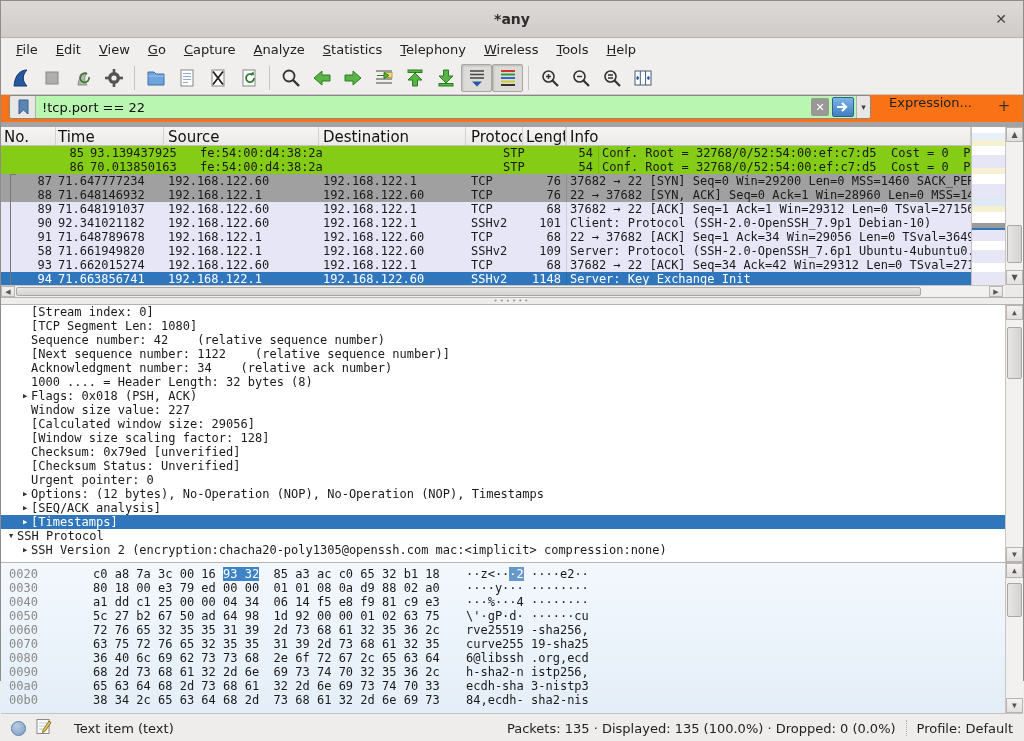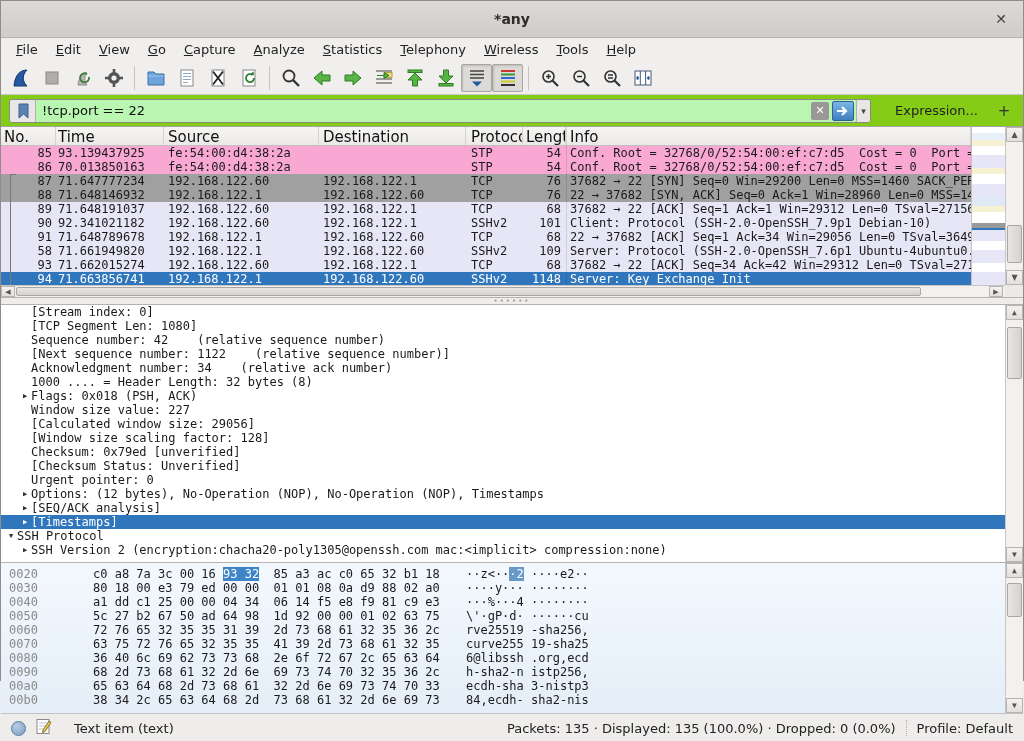--- a/index.html
+++ b/index.html
@@ -20,49 +20,49 @@
   .mi u { text-decoration:underline; }
 
   
   .toolbar { height:34px; background:#f1efed; border-bottom:1px solid #cbc8c5; display:flex; align-items:center;
              padding-left:4px; flex:0 0 auto; }
   .tbtn { width:31px; height:28px; display:flex; align-items:center; justify-content:center; border:1px solid transparent; border-radius:2px; }
   .tbtn.pressed { background:#dddbd8; border:1px solid #a8a5a2; box-shadow:inset 1px 1px 2px rgba(0,0,0,.15); }
   .tsep { width:1px; height:24px; background:#c6c3c0; margin:0 5px; }
 
   
-  .filterbar { height:32px; background:#84cc16; border-bottom:1px solid #a3a3a3; display:flex; align-items:center; padding:0 8px; flex:0 0 auto; }
+  .filterbar { height:32px; background:#f97316; border-bottom:5px solid #a3a3a3; display:flex; align-items:flex-start; padding:0 8px; flex:0 0 auto; }
   .filterbox { flex:0 0 auto; width:862px; height:24px; border:1px solid #8a8785; border-radius:3px; background:#b9f6b1;
                display:flex; align-items:center; overflow:hidden; }
   .fbookmark { width:26px; height:100%; background:#e9e7e5; border-right:1px solid #b2afac; display:flex; align-items:center; justify-content:center; }
   .ftext { flex:1 1 auto; padding-left:6px; font-size:13px; color:#111; background:#b9f6b1; white-space:pre; }
   .fclear { width:18px; height:18px; margin-right:3px; background:#9a9896; border-radius:2px; color:#fff; font-size:11px;
             display:flex; align-items:center; justify-content:center; }
   .fapply { width:22px; height:20px; margin-right:2px; background:linear-gradient(#7db4e8,#3f7fc0); border:1px solid #2f618f; border-radius:2px;
             display:flex; align-items:center; justify-content:center; }
   .fcaret { width:14px; height:100%; display:flex; align-items:center; justify-content:center; font-size:9px; color:#444; background:#e9e7e5; border-left:1px solid #b2afac; }
-  .fexpr { margin-left:24px; font-size:13px; color:#222; }
+  .fexpr { margin-left:18px; font-size:13px; color:#222; }
   .fplus { margin-left:auto; width:22px; height:22px; display:flex; align-items:center; justify-content:center; font-size:15px; color:#333; }
 
   
   .plist { height:171px; position:relative; background:#fff; border-bottom:1px solid #b5b2af; flex:0 0 auto; overflow:hidden; }
   .phead { height:19px; display:flex; background:linear-gradient(#f7f6f5,#ebe9e7); border-bottom:1px solid #c3c0bd; margin-right:52px; }
   .phead .hc { font-size:15px; color:#111; padding:1px 0 0 3px; border-right:1px solid #d4d1ce; overflow:hidden; white-space:nowrap; }
   .prows { position:absolute; top:19px; left:0; right:52px; bottom:12px; overflow:hidden;
            font-family:"DejaVu Sans Mono","Liberation Mono",monospace; font-size:12px; }
   .prow { height:14px; display:flex; white-space:pre; line-height:14px; }
   .prow .c { overflow:hidden; flex:0 0 auto; }
   .c.no { width:55px; text-align:right; padding-right:4px; }
   .c.time { width:108px; padding-left:2px; }
   .c.src { width:155px; padding-left:4px; }
   .c.dst { width:147px; padding-left:4px; }
   .c.proto { width:57px; padding-left:5px; }
   .c.len { width:43px; text-align:right; padding-right:5px; }
   .c.info { flex:1 1 auto; padding-left:3px; border-left:1px solid rgba(0,0,0,.10); }
-  .prow.plain { background:#f9a8d4; }
+  .prow.plain { background:#84cc16;padding-left:32px; }
   .prow.gray { background:#a0a0a0; }
   .prow.lav { background:#e6e6f7; }
   .prow.sel { background:#2f76bc; color:#fff; }
   .bracket { position:absolute; left:9px; top:28px; height:112px; border-left:1px solid #777; }
   .bracket::before { content:""; position:absolute; left:0; top:0; width:5px; border-top:1px solid #777; }
 
   .minimap { position:absolute; right:18px; top:0; bottom:12px; width:34px; border-left:1px solid #c3c0bd;
     background:linear-gradient(#ffffff 0 4%, #e8f0fa 4% 8%, #f6f1d3 8% 12%, #ffffff 12% 18%, #e6e6f7 18% 26%,
       #f6f1d3 26% 30%, #ffffff 30% 36%, #e6e6f7 36% 44%, #dfe9f6 44% 50%, #f6f1d3 50% 54%, #ffffff 54% 61%,
       #9a9a9a 61% 64%, #2f76bc 64% 65.5%, #e6e6f7 65.5% 72%, #ffffff 72% 78%, #e6e6f7 78% 86%, #ffffff 86% 92%, #e6e6f7 92% 100%); }
@@ -366,21 +366,21 @@
 
   </div>
 
   <div class="hexpane">
     <div id="hrows">
         <div class="hrow"><span class="hoff">0020</span><span class="hhex">c0 a8 7a 3c 00 16 <span class="hlB">93 32</span>  85 a3 ac c0 65 32 b1 18</span><span class="hascii">··z&lt;··<span class="hlA">·2</span> ····e2··</span></div>
         <div class="hrow"><span class="hoff">0030</span><span class="hhex">80 18 00 e3 79 ed 00 00  01 01 08 0a d9 88 02 a0</span><span class="hascii">····y··· ········</span></div>
         <div class="hrow"><span class="hoff">0040</span><span class="hhex">a1 dd c1 25 00 00 04 34  06 14 f5 e8 f9 81 c9 e3</span><span class="hascii">···%···4 ········</span></div>
         <div class="hrow"><span class="hoff">0050</span><span class="hhex">5c 27 b2 67 50 ad 64 98  1d 92 00 00 01 02 63 75</span><span class="hascii">\'·gP·d· ······cu</span></div>
         <div class="hrow"><span class="hoff">0060</span><span class="hhex">72 76 65 32 35 35 31 39  2d 73 68 61 32 35 36 2c</span><span class="hascii">rve25519 -sha256,</span></div>
-        <div class="hrow"><span class="hoff">0070</span><span class="hhex">63 75 72 76 65 32 35 35  41 39 2d 73 68 61 32 35</span><span class="hascii">curve255 19-sha25</span></div>
+        <div class="hrow"><span class="hoff">0070</span><span class="hhex">63 75 72 76 65 32 35 35  31 39 2d 73 68 61 32 35</span><span class="hascii">curve255 19-sha25</span></div>
         <div class="hrow"><span class="hoff">0080</span><span class="hhex">36 40 6c 69 62 73 73 68  2e 6f 72 67 2c 65 63 64</span><span class="hascii">6@libssh .org,ecd</span></div>
         <div class="hrow"><span class="hoff">0090</span><span class="hhex">68 2d 73 68 61 32 2d 6e  69 73 74 70 32 35 36 2c</span><span class="hascii">h-sha2-n istp256,</span></div>
         <div class="hrow"><span class="hoff">00a0</span><span class="hhex">65 63 64 68 2d 73 68 61  32 2d 6e 69 73 74 70 33</span><span class="hascii">ecdh-sha 3-nistp3</span></div>
         <div class="hrow"><span class="hoff">00b0</span><span class="hhex">38 34 2c 65 63 64 68 2d  73 68 61 32 2d 6e 69 73</span><span class="hascii">84,ecdh- sha2-nis</span></div>
       </div>
     <div class="vsb">
       <div class="sbtn" style="position:absolute;top:0;left:0;right:0;">▲</div>
       <div class="sthumb" style="top:20px;height:34px;"></div>
       <div class="sbtn" style="position:absolute;bottom:0;left:0;right:0;">▼</div>
     </div>

